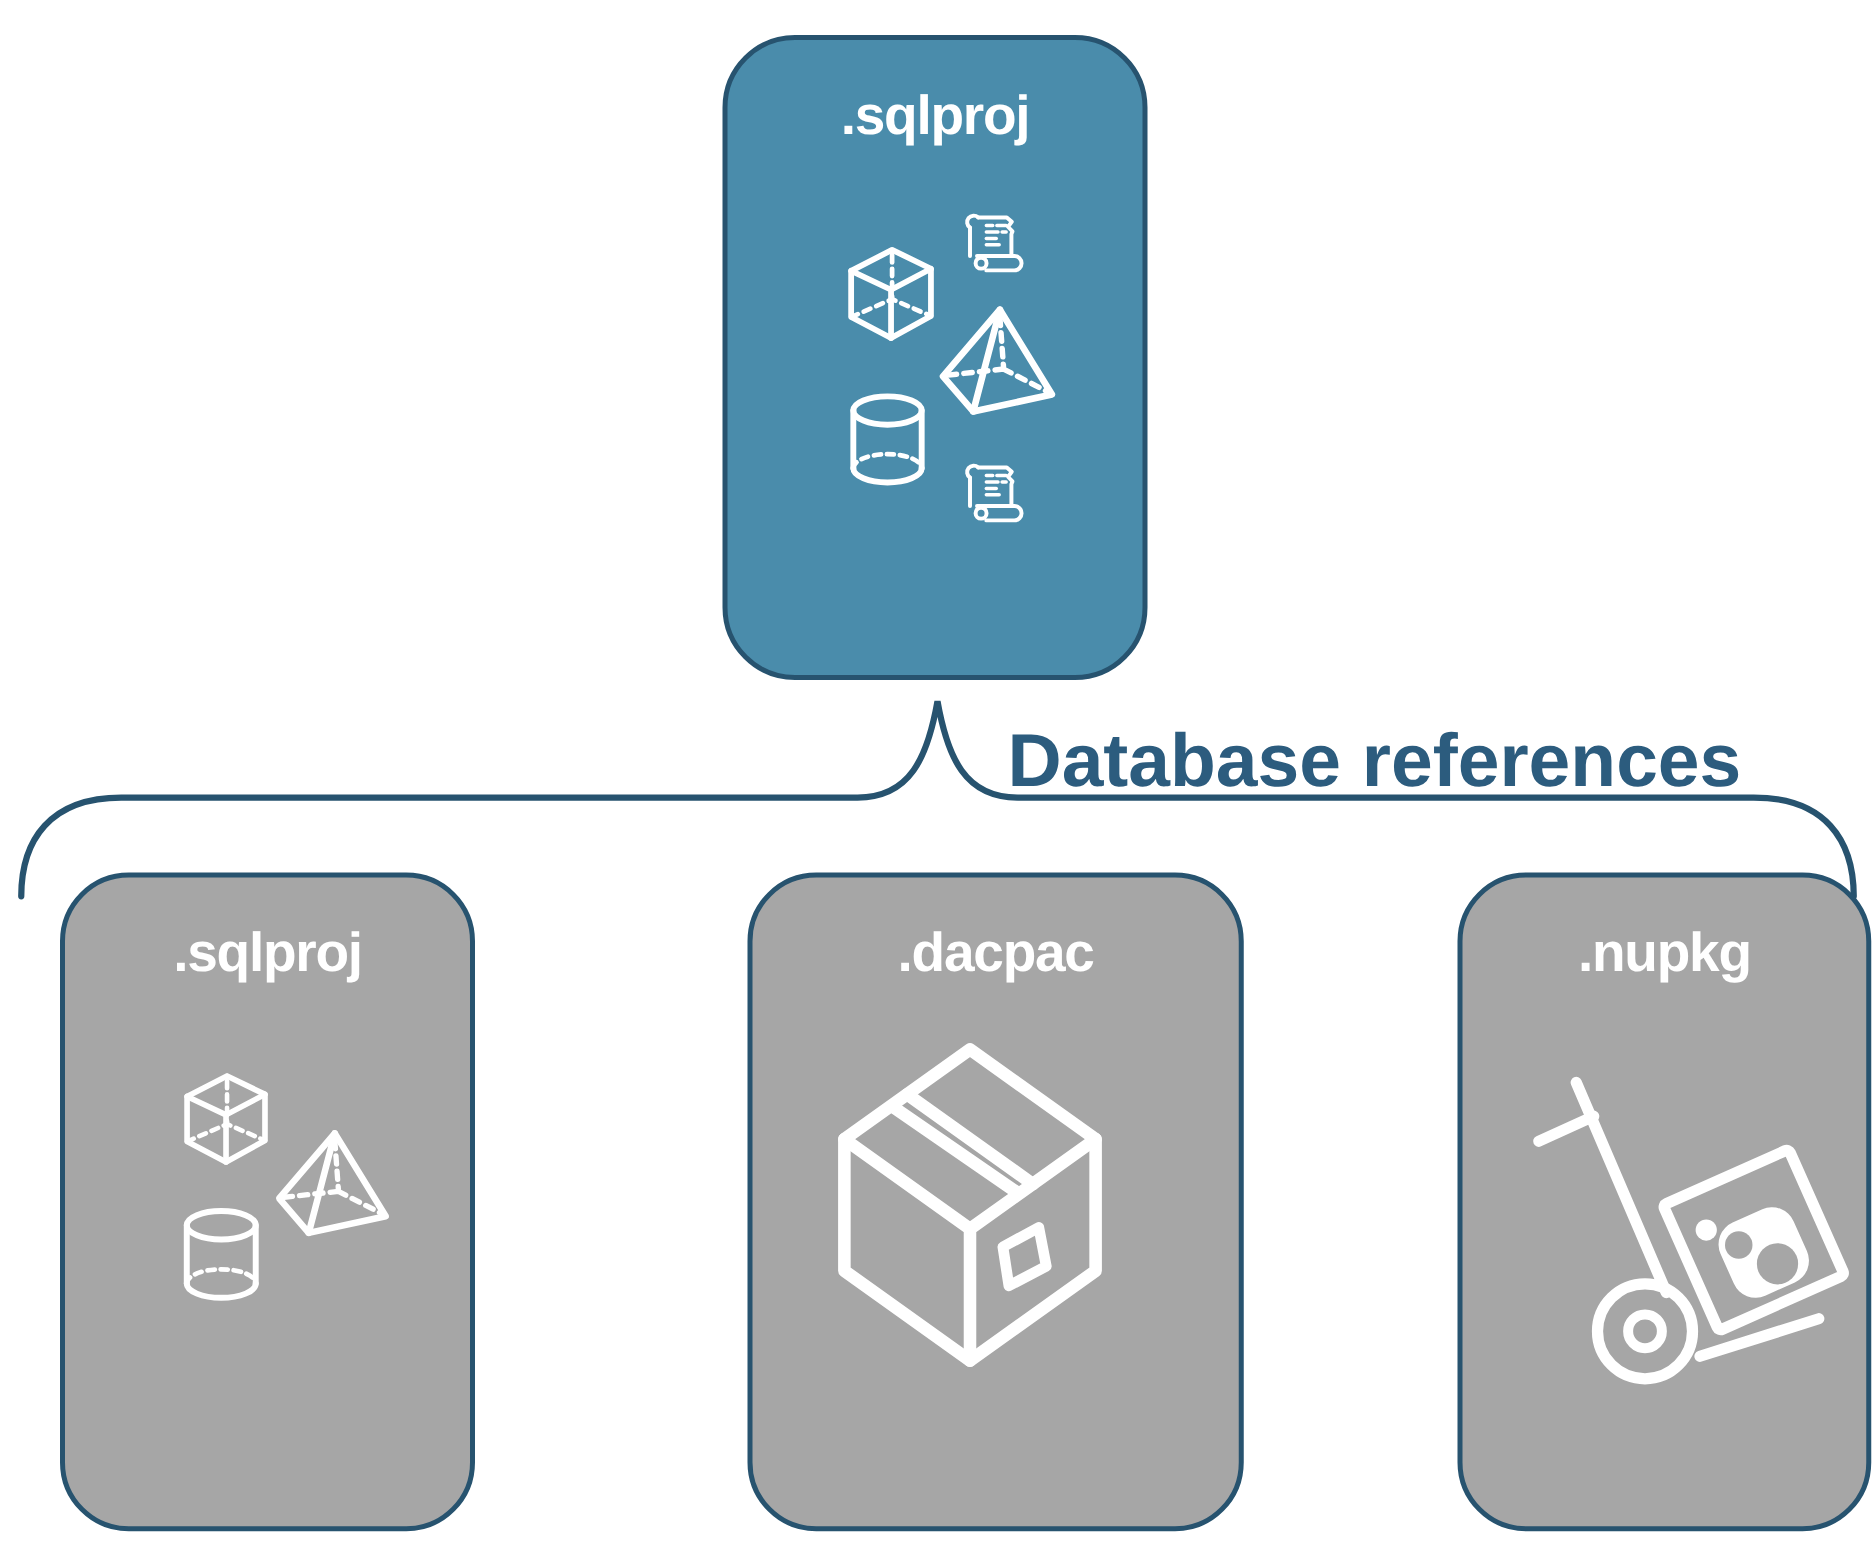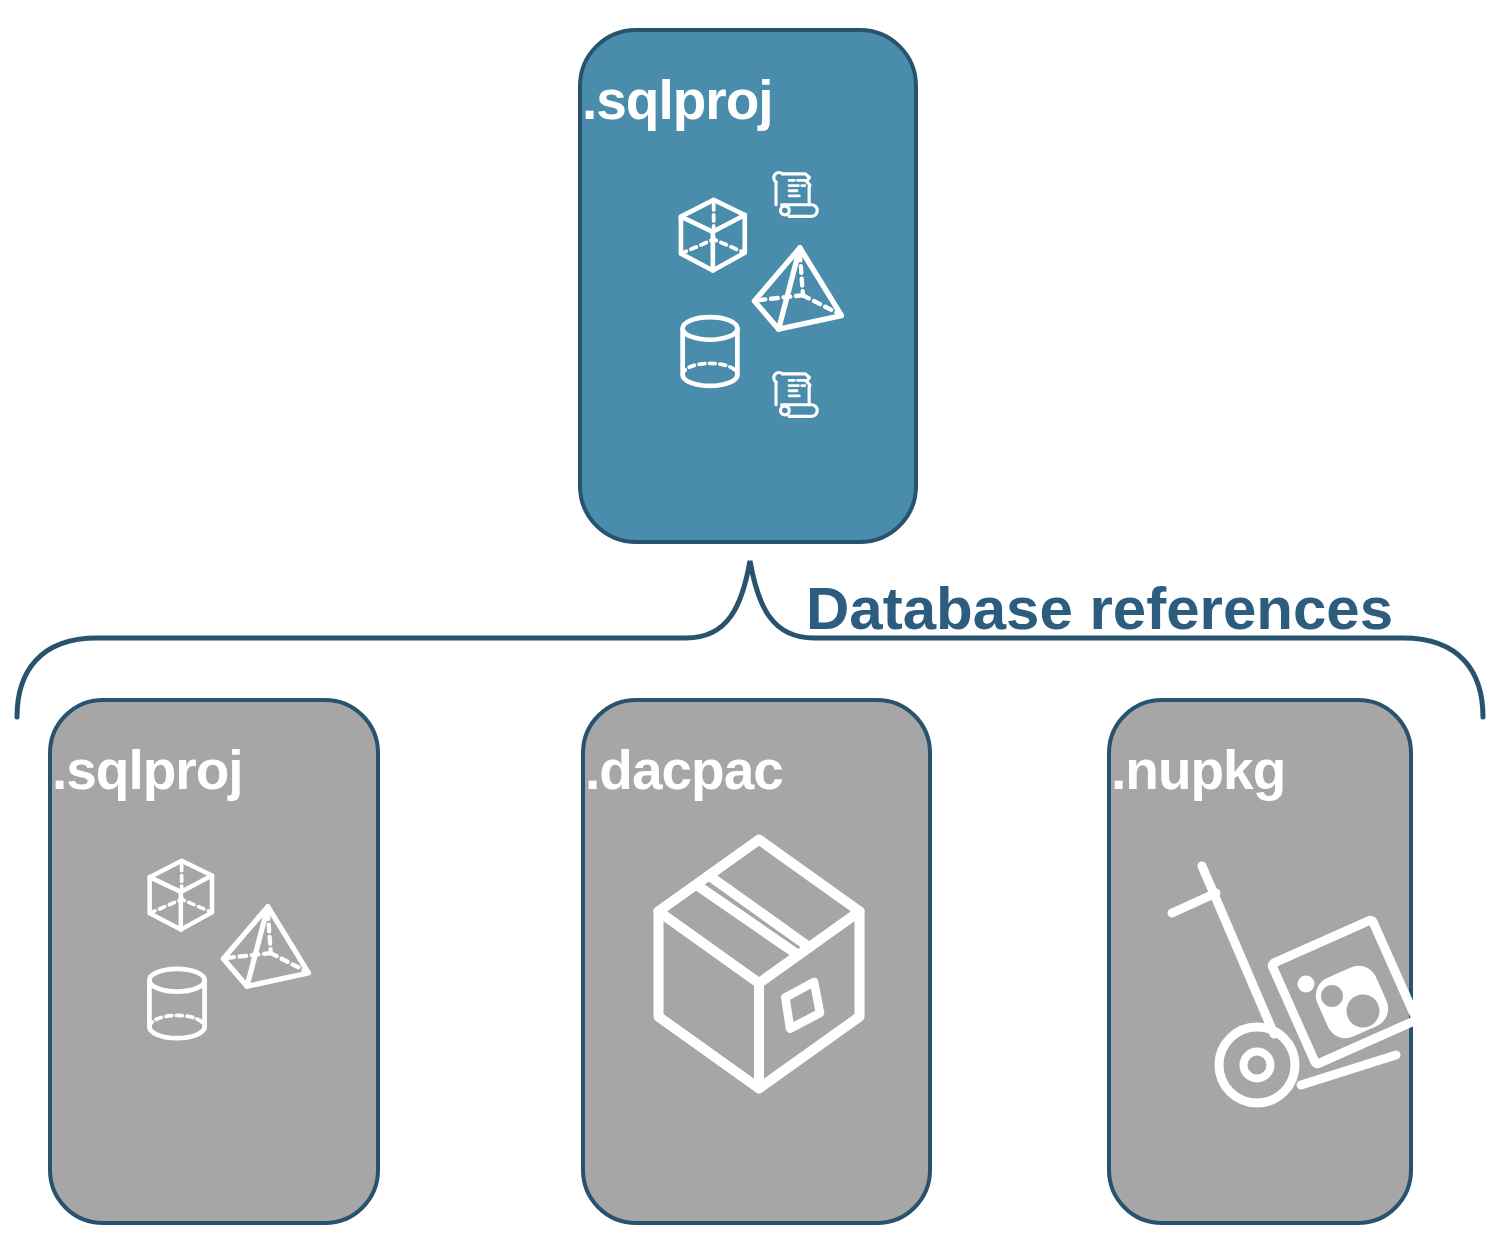--- a/index.html
+++ b/index.html
@@ -2,24 +2,24 @@
 <html><head>
 <meta charset="utf-8">
 <style>
   html,body{margin:0;padding:0;background:#ffffff;}
   .canvas{position:relative;width:1500px;height:1250px;background:#ffffff;overflow:hidden;
           font-family:"Liberation Sans", sans-serif;}
   .node{position:absolute;box-sizing:border-box;border:4.5px solid #27536f;border-radius:58px;}
   .node-root{left:578px;top:28px;width:340px;height:516px;background:#4a8cab;}
   .node-child{top:698px;width:332px;height:527px;background:#a6a6a6;border-radius:55px;}
   .node-child.c0{left:48px;}
-  .node-child.c1{left:581px;width:351px;padding-left:28px;}
-  .node-child.c2{left:1107px;width:306px;}
-  .node-title{position:absolute;left:0;right:0;top:36px;
-              color:#ffffff;font-size:55px;font-weight:700;letter-spacing:-1px;}
+  .node-child.c1{left:598px;width:397px;padding-left:28px;}
+  .node-child.c2{left:1166px;width:331px;}
+  .node-title{position:absolute;left:0;right:0;top:36px;text-align:center;
+              color:#ffffff;font-size:44px;font-weight:700;letter-spacing:-1px;}
   .ic{position:absolute;}
   .brace{position:absolute;left:0;top:548px;width:1500px;height:180px;}
   .connector-label{position:absolute;left:806px;top:574px;color:#2c5c7e;
                    font-size:60px;font-weight:700;white-space:nowrap;}
   .symdefs{position:absolute;width:0;height:0;overflow:hidden;}
 </style>
 </head>
 <body>
 
 <div class="canvas">

